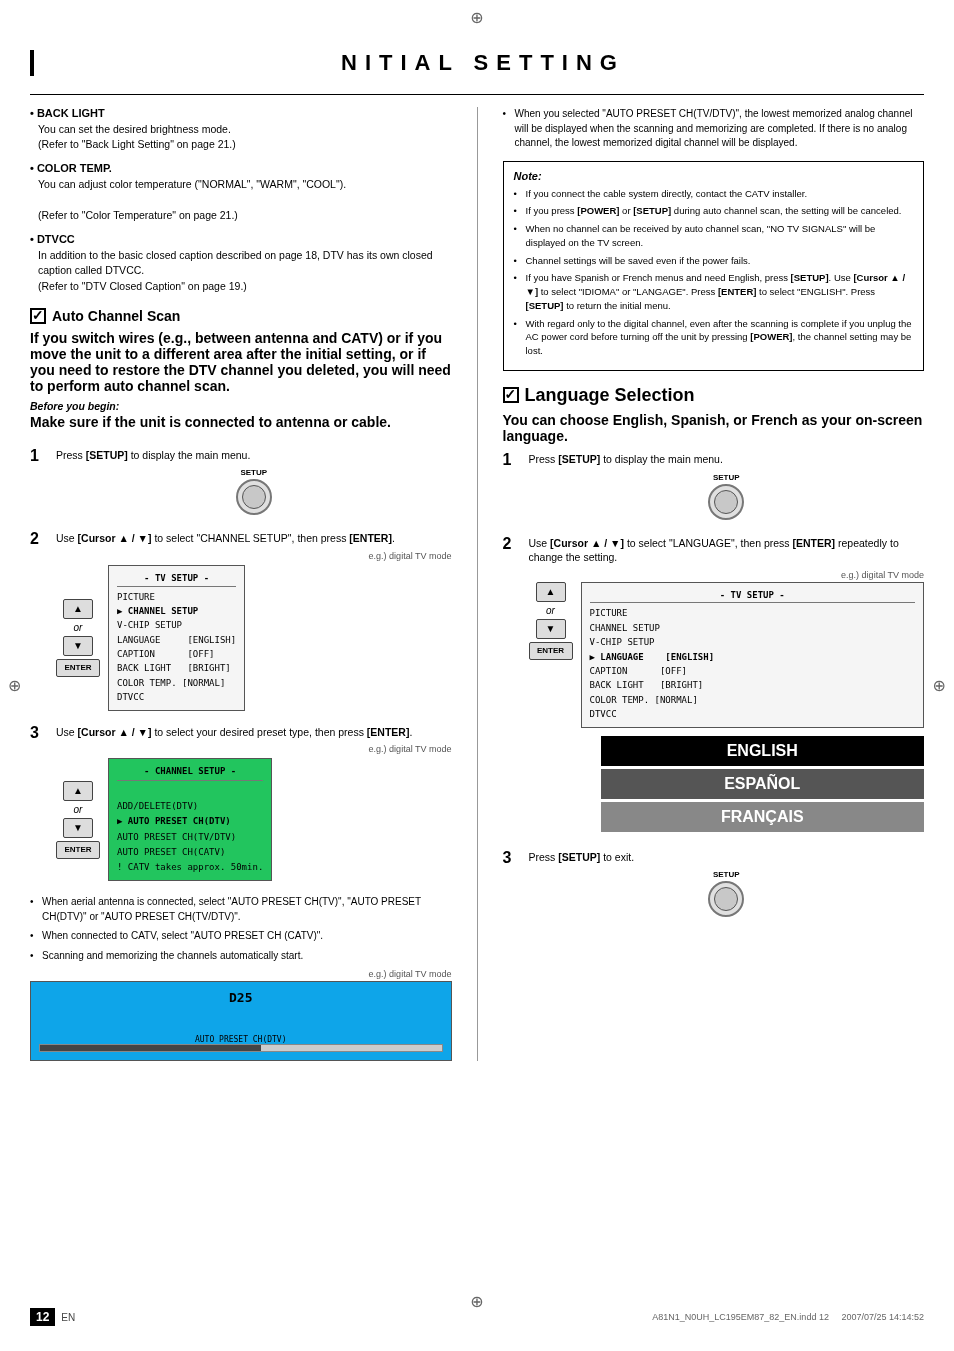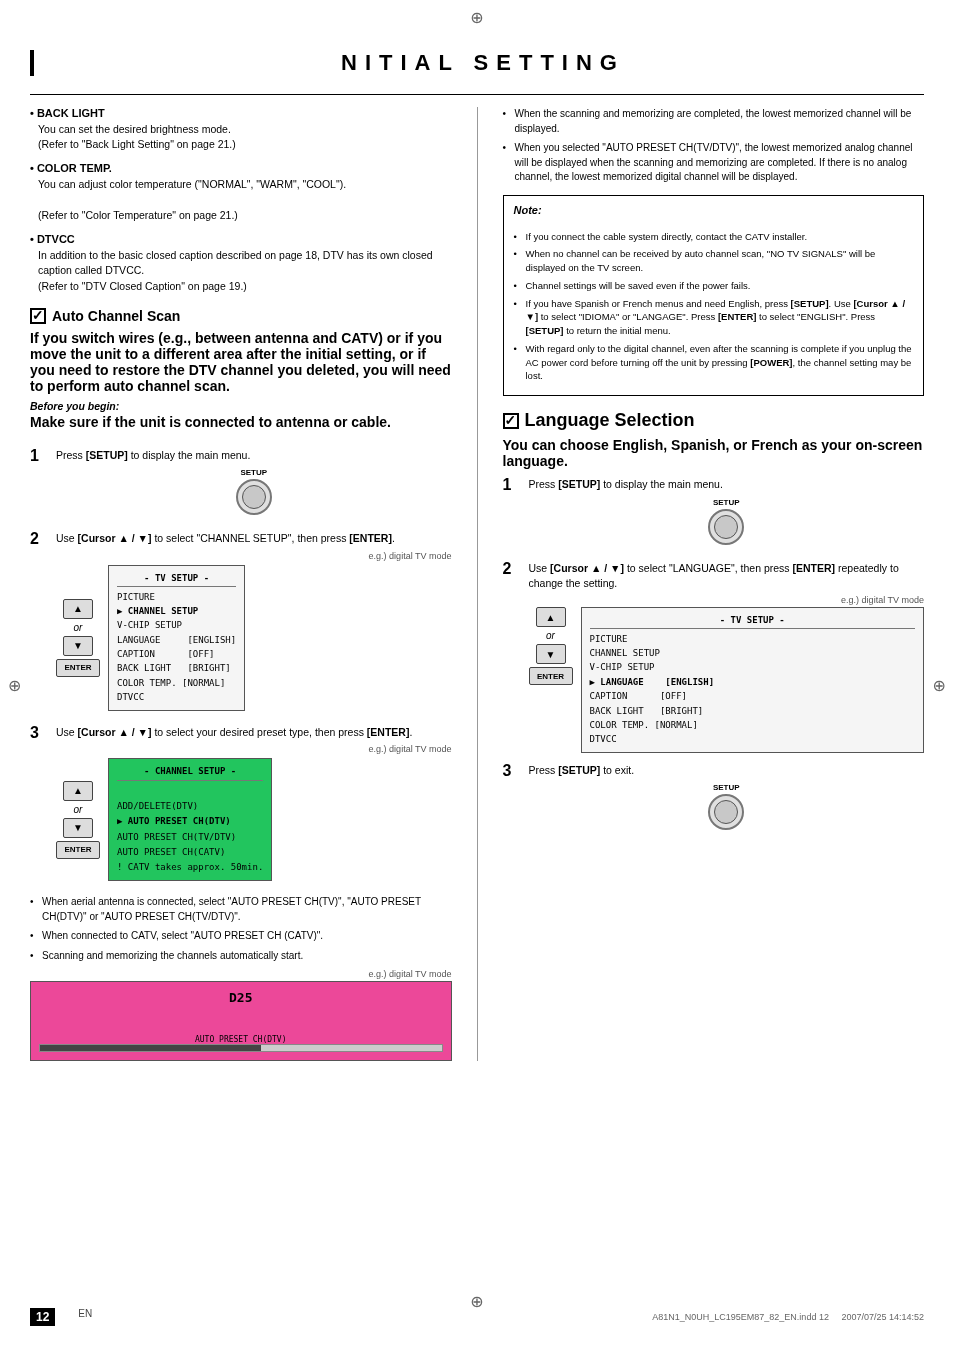--- a/index.html
+++ b/index.html
@@ -273,21 +273,21 @@
     .channel-menu .menu-title {
       text-align: center;
       font-weight: bold;
       border-bottom: 1px solid #777;
       margin-bottom: 3px;
     }
 
     
     .dtv-screen {
       border: 1.5px solid #555;
-      background: #ec4899;
+      background: #0ea5e9;
       padding: 8px;
       text-align: center;
       font-family: monospace;
       font-size: 10px;
     }
     .dtv-channel {
       font-size: 13px;
       font-weight: bold;
       margin-bottom: 8px;
     }
@@ -325,21 +325,21 @@
     
     .note-box {
       border: 1px solid #000;
       padding: 8px 10px;
       margin-bottom: 14px;
     }
     .note-title {
       font-style: italic;
       font-weight: bold;
       font-size: 11px;
-      margin-bottom: 14px;
+      margin-bottom: 5px;
     }
     .note-item {
       font-size: 9.5px;
       line-height: 1.45;
       margin-bottom: 4px;
       padding-left: 12px;
       position: relative;
     }
     .note-item::before {
       content: "•";
@@ -538,27 +538,27 @@
         </div>
       </div>
 
     </div>
 
     <div class="col-divider"></div>
 
     <div class="col-right">
 
       <div style="margin-bottom:10px;">
-        <div class="bullet-item">When the scanning and memorizing are completed, the lowest memorized channel will be displayed.</div>
         <div class="bullet-item">When you selected "AUTO PRESET CH(TV/DTV)", the lowest memorized analog channel will be displayed when the scanning and memorizing are completed. If there is no analog channel, the lowest memorized digital channel will be displayed.</div>
       </div>
 
       <div class="note-box">
         <div class="note-title">Note:</div>
         <div class="note-item">If you connect the cable system directly, contact the CATV installer.</div>
+        <div class="note-item">If you press <strong>[POWER]</strong> or <strong>[SETUP]</strong> during auto channel scan, the setting will be canceled.</div>
         <div class="note-item">When no channel can be received by auto channel scan, "NO TV SIGNALS" will be displayed on the TV screen.</div>
         <div class="note-item">Channel settings will be saved even if the power fails.</div>
         <div class="note-item">If you have Spanish or French menus and need English, press <strong>[SETUP]</strong>. Use <strong>[Cursor ▲ / ▼]</strong> to select "IDIOMA" or "LANGAGE". Press <strong>[ENTER]</strong> to select "ENGLISH". Press <strong>[SETUP]</strong> to return the initial menu.</div>
         <div class="note-item">With regard only to the digital channel, even after the scanning is complete if you unplug the AC power cord before turning off the unit by pressing <strong>[POWER]</strong>, the channel setting may be lost.</div>
       </div>
 
       <div class="lang-section-title">
         <span class="checkbox-icon"></span>
         <span>Language Selection</span>
       </div>
@@ -595,20 +595,25 @@
                 <div class="menu-title">- TV SETUP -</div>
                 <div>PICTURE</div>
                 <div>CHANNEL SETUP</div>
                 <div>V-CHIP  SETUP</div>
                 <div class="menu-selected">▶ LANGUAGE &nbsp;&nbsp; [ENGLISH]</div>
                 <div>CAPTION &nbsp;&nbsp;&nbsp;&nbsp; [OFF]</div>
                 <div>BACK LIGHT &nbsp; [BRIGHT]</div>
                 <div>COLOR TEMP. [NORMAL]</div>
                 <div>DTVCC</div>
               </div>
+              <div class="lang-buttons">
+                <div class="lang-btn lang-btn-english">ENGLISH</div>
+                <div class="lang-btn lang-btn-espanol">ESPAÑOL</div>
+                <div class="lang-btn lang-btn-francais">FRANÇAIS</div>
+              </div>
             </div>
           </div>
         </div>
       </div>
 
       <div class="step">
         <div class="step-number">3</div>
         <div class="step-content">
           <div class="step-text">Press <strong>[SETUP]</strong> to exit.</div>
           <div class="setup-container">
@@ -617,21 +622,21 @@
               <div class="setup-inner"></div>
             </div>
           </div>
         </div>
       </div>
 
     </div>
   </div>
 
   <div class="page-footer">
-    <div style="display:flex;align-items:flex-start;gap:23px;">
+    <div style="display:flex;align-items:center;gap:6px;">
       <div class="page-number-box">12</div>
       <div class="footer-lang">EN</div>
     </div>
     <div class="footer-filename">
       <span>A81N1_N0UH_LC195EM87_82_EN.indd  12</span>
       &nbsp;&nbsp;&nbsp;
       <span>2007/07/25   14:14:52</span>
     </div>
   </div>
 

